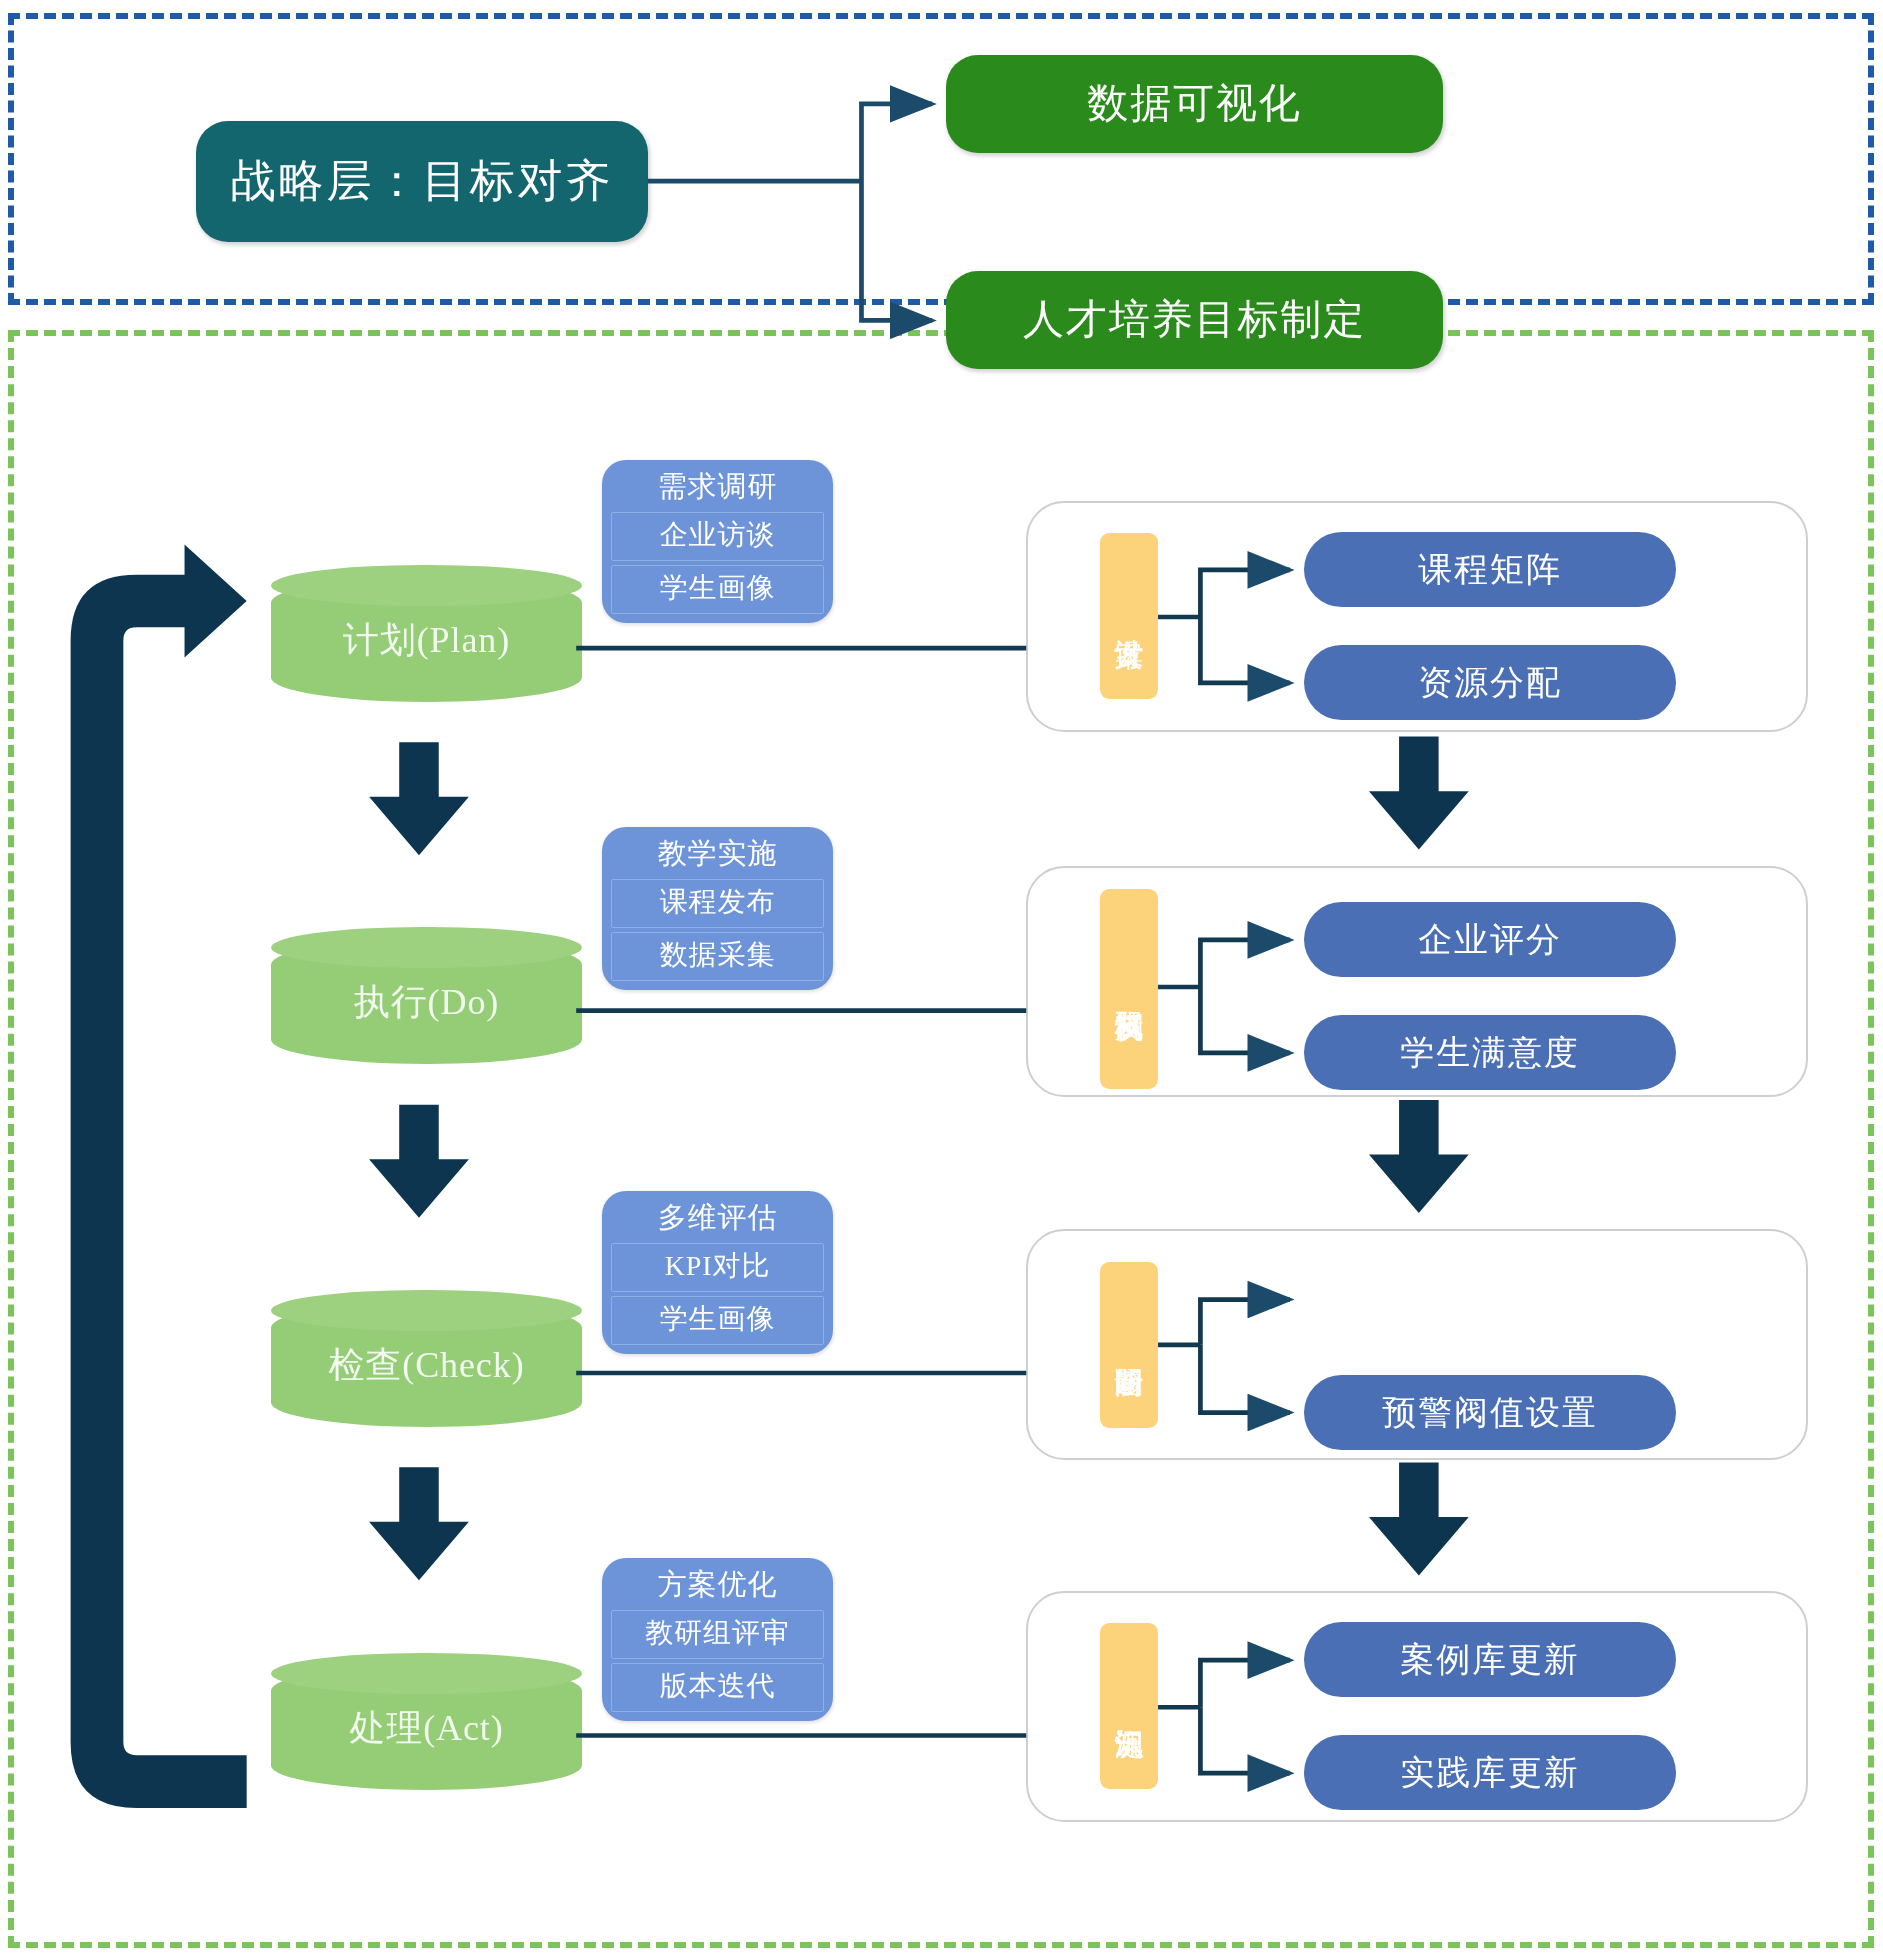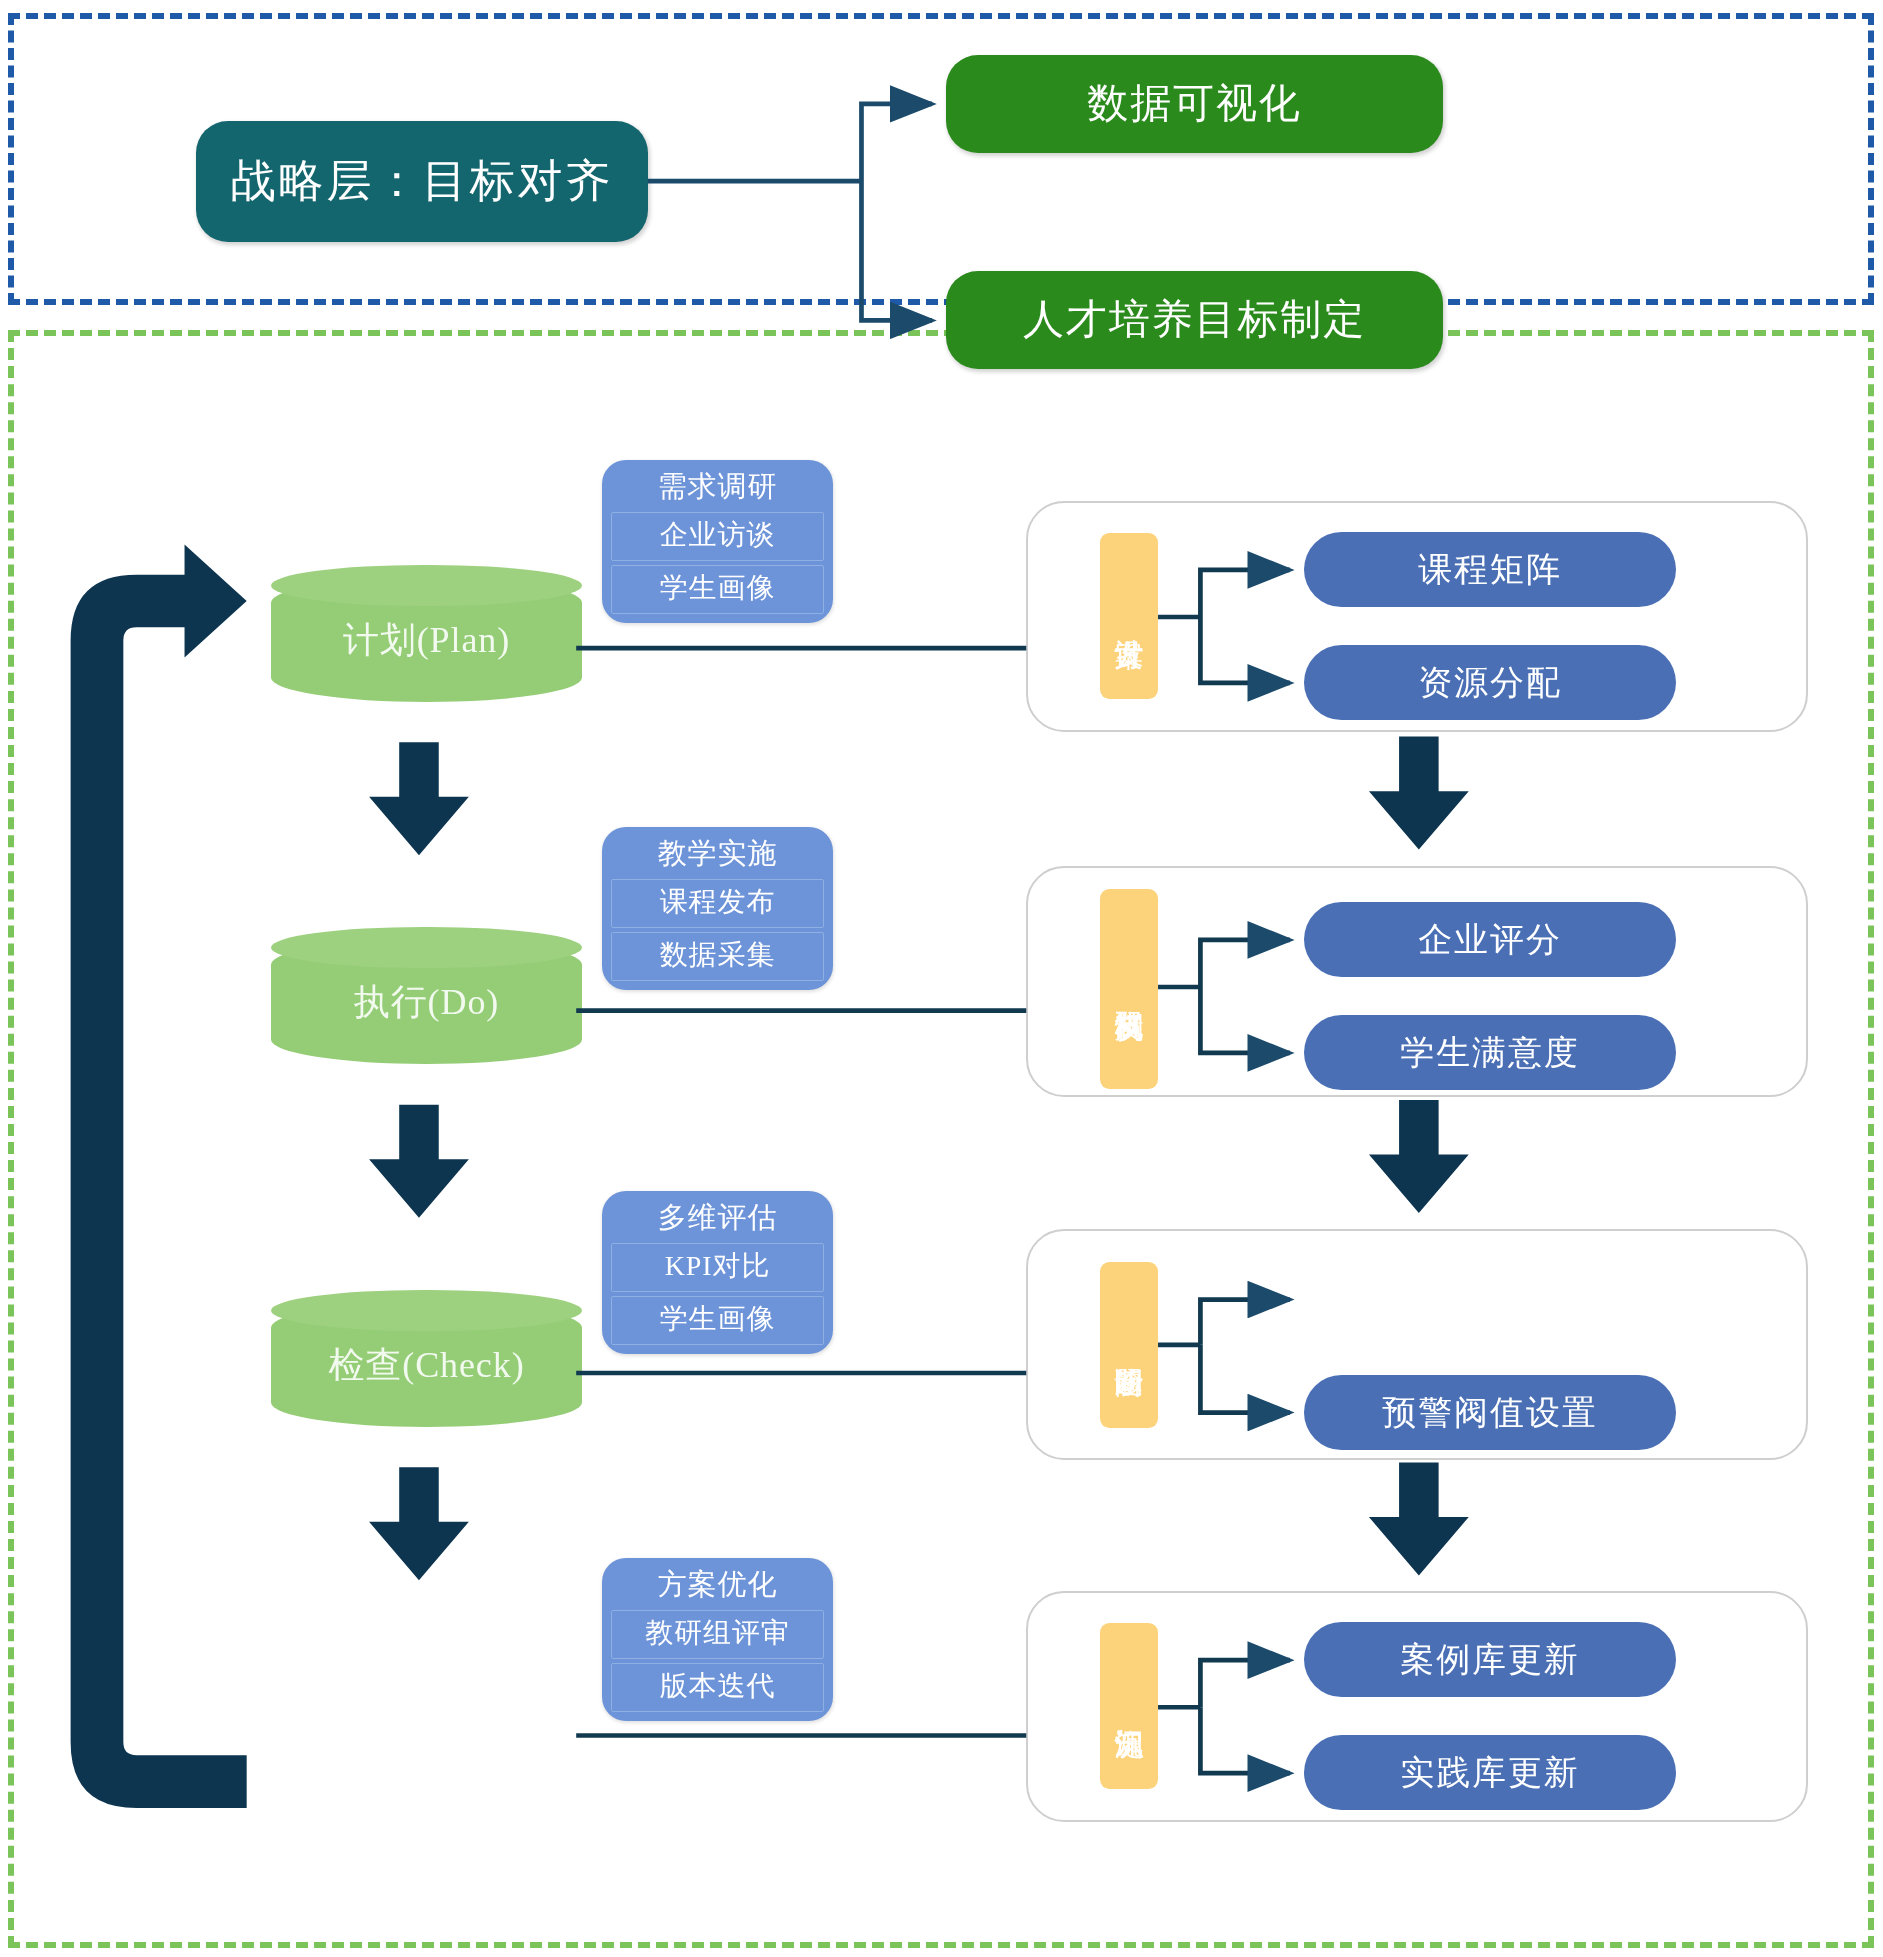--- a/index.html
+++ b/index.html
@@ -153,20 +153,25 @@
   </div>
   <div class="cyl" style="left:271px; top:927px;text-align:center;">
     <div class="body"></div>
     <div class="top"></div>
     <div class="label">执行(Do)</div>
   </div>
   <div class="cyl" style="left:271px; top:1290px;">
     <div class="body"></div>
     <div class="top"></div>
     <div class="label">检查(Check)</div>
+  </div>
+  <div class="cyl" style="left:271px; top:1653px;">
+    <div class="body"></div>
+    <div class="top"></div>
+    <div class="label">处理(Act)</div>
   </div>
 
   <div class="info-card" style="left:602px; top:460px;">
     <div class="hdr">需求调研</div>
     <div class="row">企业访谈</div>
     <div class="row">学生画像</div>
   </div>
   <div class="info-card" style="left:602px; top:827px;">
     <div class="hdr">教学实施</div>
     <div class="row">课程发布</div>

